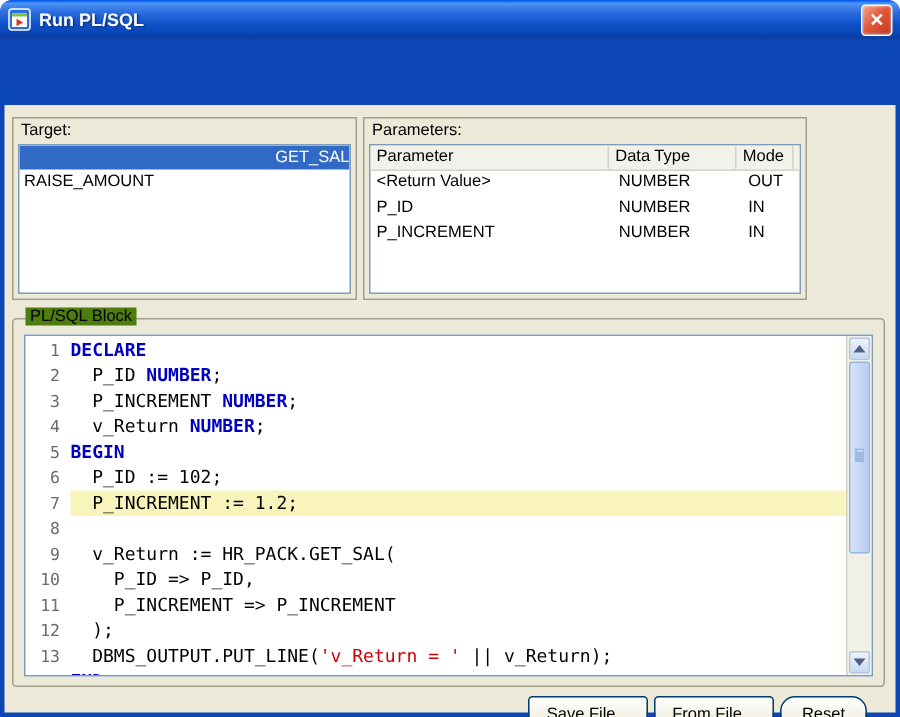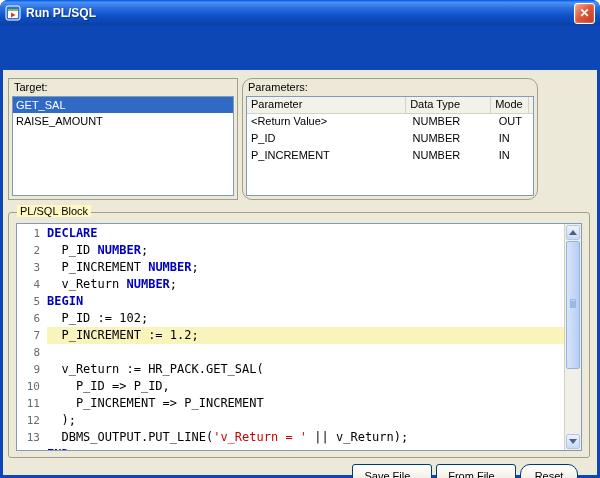--- a/index.html
+++ b/index.html
@@ -22,37 +22,37 @@
   
   .body { position:relative; margin:0 3px 3px 3px; height:449px; background:#ece9d8; font-size:11px; }
 
   .panel { position:absolute; border:1px solid #a0a08c; background:#ece9d8; }
   .panel-label { position:absolute; left:5px; top:2px; font-size:11px; color:#000; }
 
   .target-panel { left:5px; top:8px; width:230px; height:122px; }
   .listbox { position:absolute; left:3px; right:3px; top:17px; bottom:3px; background:#fff;
              border:1px solid #7f9db9; overflow:hidden; }
   .list-item { height:16px; line-height:16px; padding-left:3px; color:#000; cursor:default; }
-  .list-item.selected { background:var(--sel); color:#fff; }
-
-  .params-panel { left:239px; top:8px; width:296px; height:122px;border-radius:10px; }
+  .list-item.selected { background:var(--sel); color:#fff;text-align:right; }
+
+  .params-panel { left:239px; top:8px; width:296px; height:122px; }
   .param-table { position:absolute; left:3px; right:3px; top:17px; bottom:3px; background:#fff;
                  border:1px solid #7f9db9; overflow:hidden; }
   .param-header { display:flex; height:17px; background:#f2f1ea; border-bottom:1px solid #d5d2c8; }
   .ph-cell { padding:1px 0 0 4px; border-right:1px solid #d5d2c8; font-size:11px; overflow:hidden; white-space:nowrap; }
   .ph-cell.filler { flex:1; border-right:none; }
   .param-row { display:flex; height:17px; }
   .pr-cell { padding:1px 0 0 4px; font-size:11px; overflow:hidden; white-space:nowrap; }
   .col0 { width:188px; } .col1 { width:100px; } .col2 { width:44px; }
   .pr-filler { flex:1; }
 
   
   .group { position:absolute; left:5px; top:142px; width:582px; height:246px;
            border:1px solid #a0a08c; border-radius:3px; }
-  .group-label { position:absolute; top:-8px; left:8px; background:#fef9c3; padding:0 3px; font-size:11px; }
+  .group-label { position:absolute; top:-8px; left:8px; background:#4d7c0f; padding:0 3px; font-size:11px; }
 
   .editor { position:absolute; left:7px; right:7px; top:10px; bottom:6px; background:#fff;
             border:1px solid #7f9db9; overflow:hidden; }
   .code-lines { position:absolute; left:0; top:1px; right:17px; bottom:0; overflow:hidden;
                 font-family:"DejaVu Sans Mono", monospace; font-size:12px; }
   .code-row { display:flex; height:17px; line-height:17px; }
   .gut { width:30px; flex:0 0 30px; text-align:right; padding-right:7px; color:#6b6b6b; font-size:11px; }
   .code-text { flex:1; white-space:pre; color:#000; }
   .code-text.hl { background:var(--hl); }
   .s-kw { color:var(--kw); font-weight:bold; }

